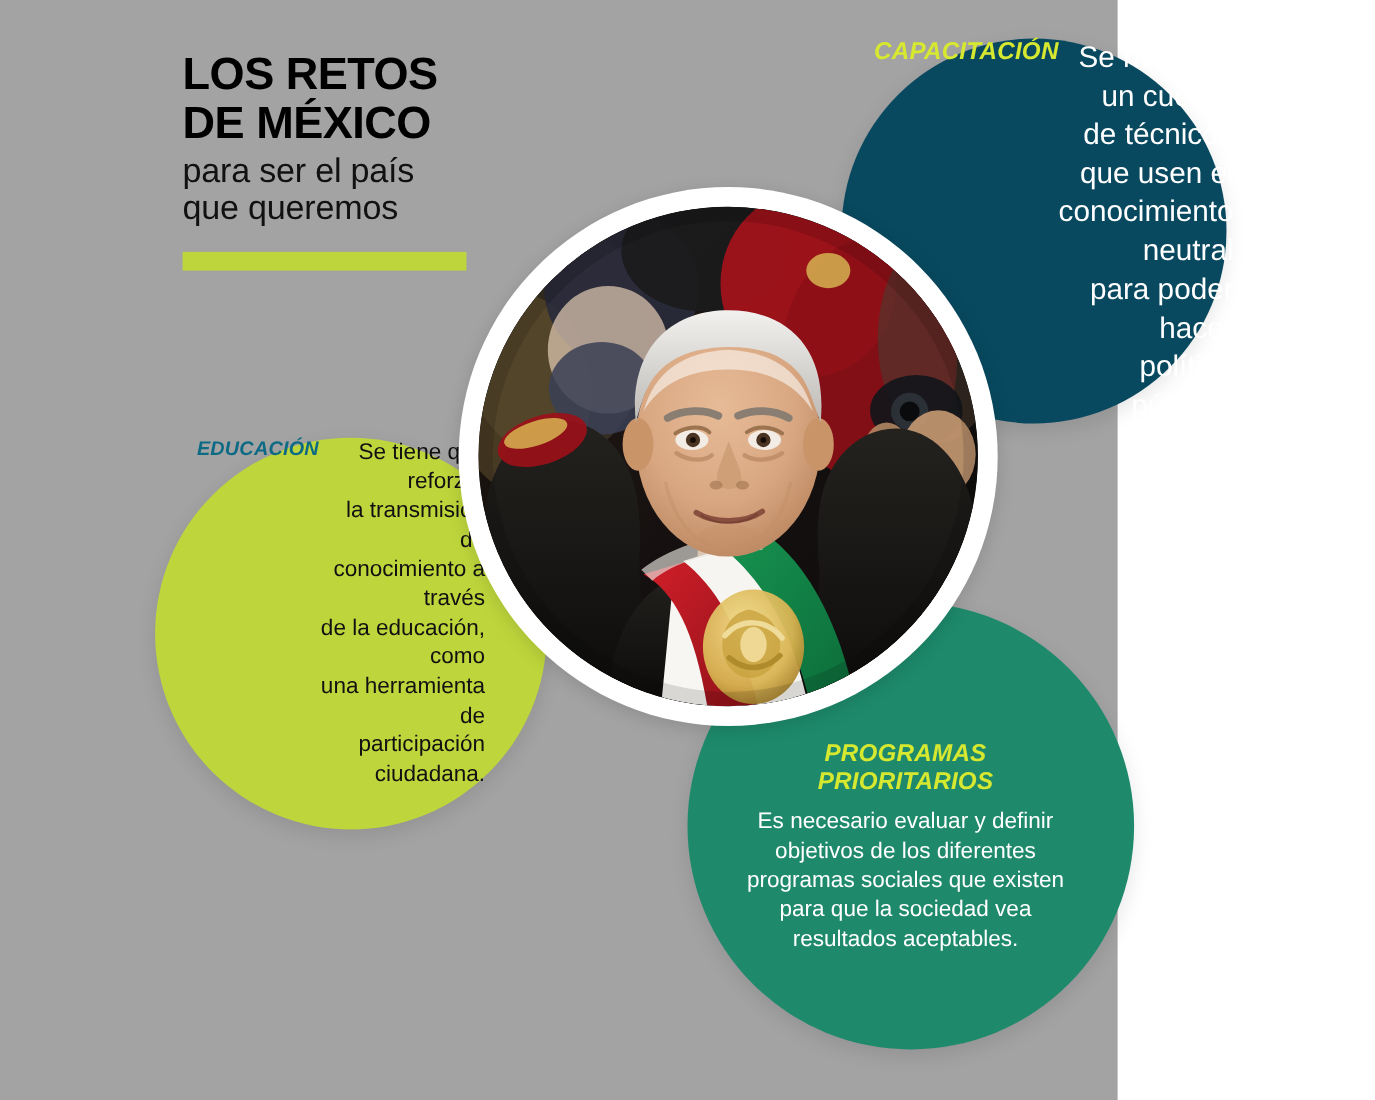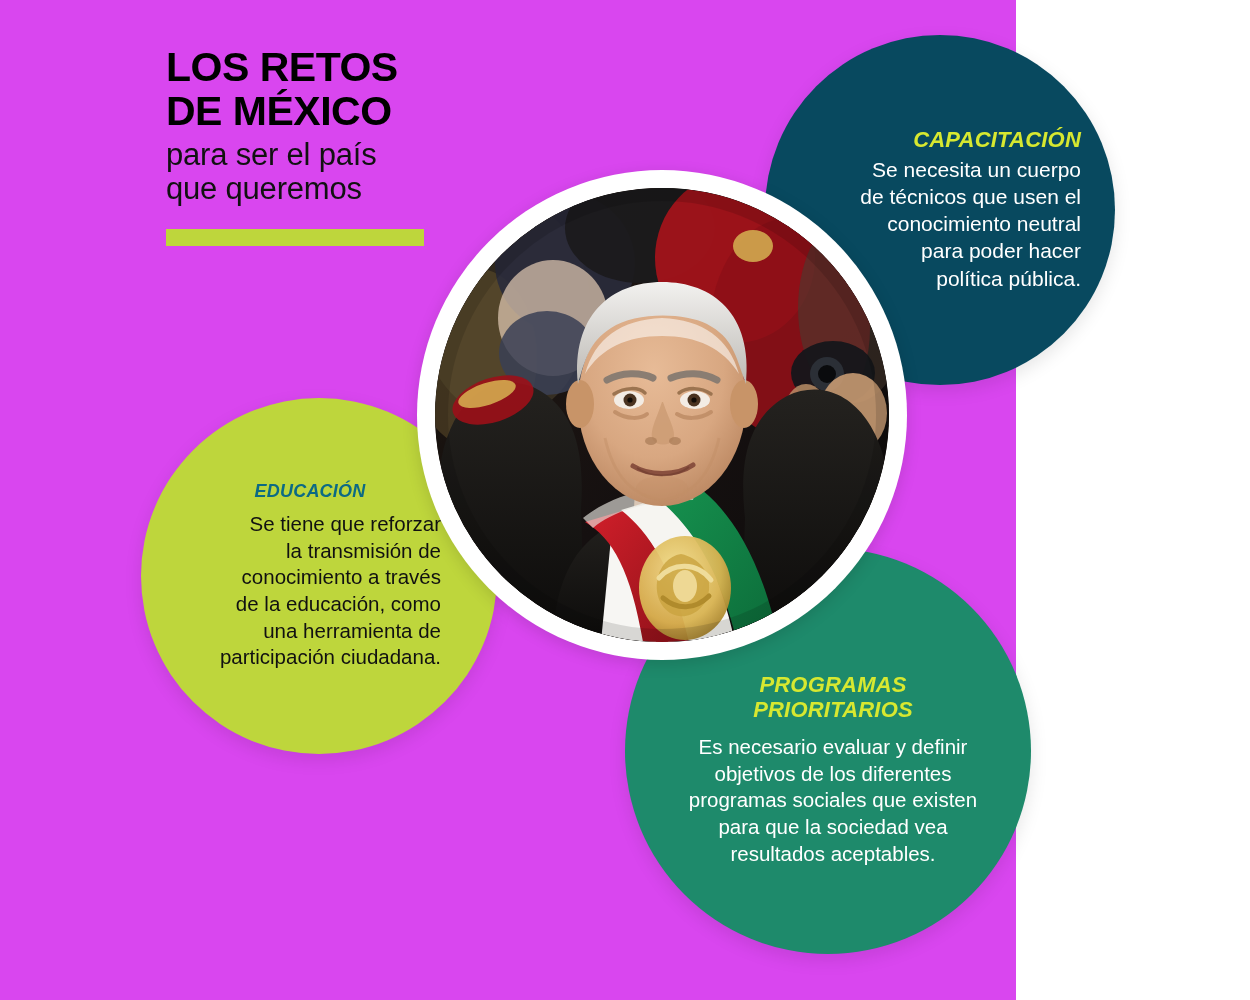--- a/index.html
+++ b/index.html
@@ -14,21 +14,21 @@
     overflow: hidden;
     font-family: "Liberation Sans", sans-serif;
     background: #ffffff;
   }
 
   #stage {
     position: absolute;
     left: 0; top: 0;
     width: 1016px;
     height: 1000px;
-    background: #d946ef;
+    background: #a3a3a3;
   }
 
   
   #title-block {
     position: absolute;
     left: 166px;
     top: 46px;
     width: 420px;
   }
   #title-main {
@@ -55,21 +55,21 @@
     height: 17px;
     background: #bed63c;
   }
 
   
   .bubble {
     position: absolute;
     border-radius: 50%;
     box-sizing: border-box;
     display: flex;
-    flex-direction: column;
+    flex-direction: row;
     justify-content: center;
     box-shadow: 0 6px 18px rgba(0,0,0,0.10);
   }
   .bubble-head {
     font-style: italic;
     font-weight: bold;
     letter-spacing: 0.2px;
     white-space: pre-line;
   }
   .bubble-body {
@@ -87,21 +87,21 @@
     text-align: right;
   }
   #bubble-capacitacion .bubble-head {
     color: #d7e830;
     font-size: 22px;
     line-height: 1.12;
     margin-bottom: 3px;
   }
   #bubble-capacitacion .bubble-body {
     color: #ffffff;
-    font-size: 21px;
+    font-size: 27px;
     line-height: 1.30;
     white-space: pre-line;
   }
 
   
   #bubble-educacion {
     left: 141px;
     top: 398px;
     width: 356px;
     height: 356px;

